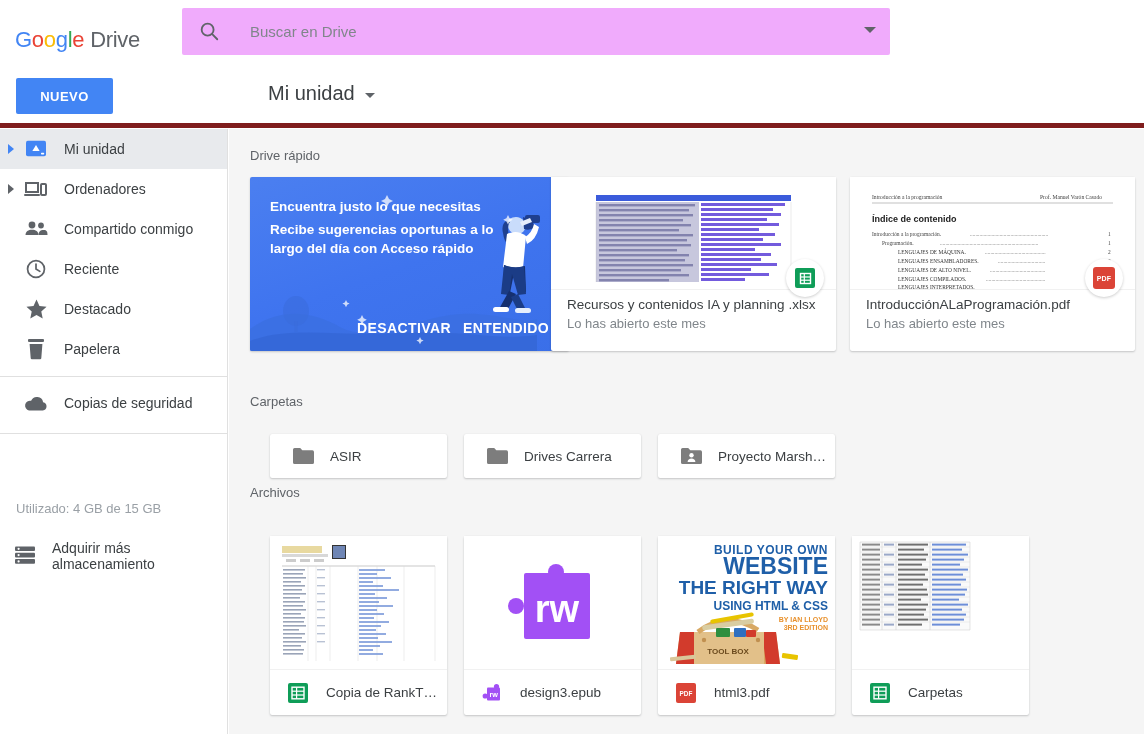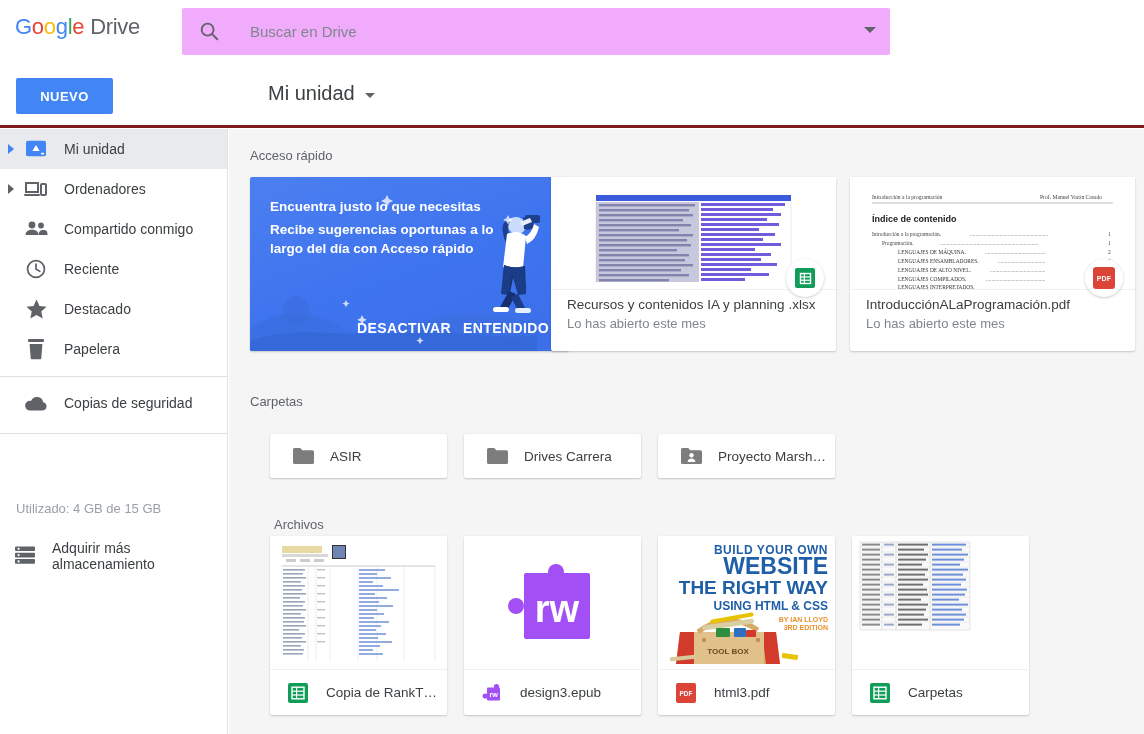--- a/index.html
+++ b/index.html
@@ -11,21 +11,21 @@
     font-family: "Liberation Sans", sans-serif;
     -webkit-font-smoothing: antialiased;
   }
 
   
   .topbar {
     position: absolute; top: 0; left: 0; width: 1144px; height: 64px;
     background: #fff;
   }
   .logo {
-    position: absolute; left: 15px; top: 14px;
+    position: absolute; left: 15px; top: 27px;
     font-size: 22px; letter-spacing: -0.3px; white-space: nowrap;
   }
   .logo .g1 { color: #4285f4; }
   .logo .o1 { color: #ea4335; }
   .logo .o2 { color: #fbbc05; }
   .logo .g2 { color: #4285f4; }
   .logo .l1 { color: #34a853; }
   .logo .e1 { color: #ea4335; }
   .logo .drive { color: #5f6368; margin-left: 6px; font-size: 22px; }
 
@@ -50,21 +50,21 @@
     width: 0; height: 0;
     border-left: 6px solid transparent;
     border-right: 6px solid transparent;
     border-top: 6px solid #5f6368;
     cursor: pointer;
   }
 
   
   .subbar {
     position: absolute; top: 64px; left: 0; width: 1144px; height: 64px;
-    background: #fff; border-bottom: 3px solid #7f1d1d;
+    background: #fff; border-bottom: 5px solid #7f1d1d;
   }
   .new-button {
     position: absolute; left: 16px; top: 14px;
     width: 97px; height: 36px;
     background: #4285f4; border: none; border-radius: 2px;
     color: #fff; font-family: "Liberation Sans", sans-serif;
     font-size: 13px; font-weight: bold; letter-spacing: 0.5px;
     cursor: pointer;
   }
   .crumb {
@@ -342,21 +342,21 @@
         <circle cx="4.6" cy="10.1" r="1.1" fill="#fff"></circle>
         <circle cx="4.6" cy="16.4" r="1.1" fill="#fff"></circle>
       </svg>
     </span>
     <span class="bs-label">Adquirir más almacenamiento</span>
   </div>
 </div>
 
 <div class="content">
 
-  <div class="section-label" style="left:21px; top:19px;">Acceso rápido</div>
+  <div class="section-label" style="left:21px; top:19px;">Drive rápido</div>
 
   <div class="promo">
     <svg style="position:absolute;left:0;bottom:0;width:287px;height:70px" viewBox="0 0 287 70" preserveAspectRatio="none">
       <path d="M0 48 C30 26, 62 30, 90 46 C120 62, 160 40, 200 34 C240 28, 270 44, 287 38 L287 70 L0 70 Z" fill="#3b6fe0" opacity=".75"></path>
       <path d="M0 60 C40 44, 90 56, 150 52 C210 48, 250 60, 287 54 L287 70 L0 70 Z" fill="#3467d6" opacity=".8"></path>
     </svg>
     <svg style="position:absolute;left:28px;bottom:18px;width:36px;height:40px" viewBox="0 0 36 40">
       <ellipse cx="18" cy="18" rx="13" ry="15" fill="#3a6ddc" opacity=".6"></ellipse>
       <rect x="16.5" y="28" width="3" height="11" fill="#3a6ddc" opacity=".6"></rect>
     </svg>
@@ -515,21 +515,21 @@
     <span class="folder-icon">
       <svg width="22" height="18" viewBox="0 0 22 18" fill="#7d7d7d">
         <path d="M1 2.6a1.6 1.6 0 0 1 1.6 -1.6h5.6l2.1 2.3h10.1a1.6 1.6 0 0 1 1.6 1.6v10.5a1.6 1.6 0 0 1 -1.6 1.6H2.6A1.6 1.6 0 0 1 1 15.4z"></path>
         <circle cx="11.5" cy="8.3" r="2.2" fill="#fff"></circle>
         <path d="M7.6 15c0-2.4 1.8-3.6 3.9-3.6s3.9 1.2 3.9 3.6z" fill="#fff"></path>
       </svg>
     </span>
     <span class="folder-name">Proyecto Marsh…</span>
   </div>
 
-  <div class="section-label" style="left:21px; top:388px;margin-left:24px;">Archivos</div>
+  <div class="section-label" style="left:21px; top:356px;">Archivos</div>
 
   <div class="card" style="left:41px; top:407px; width:177px; height:179px;">
     <div class="fc-thumb">
       <svg width="177" height="133" viewBox="0 0 177 133">
         <rect x="0" y="0" width="177" height="133" fill="#fff"></rect>
         <rect x="12" y="10" width="40" height="7" fill="#e8d9a0"></rect>
         <rect x="12" y="18" width="46" height="3" fill="#d8d8d8"></rect>
         <rect x="16" y="23" width="10" height="3" fill="#ccc"></rect>
         <rect x="30" y="23" width="10" height="3" fill="#ccc"></rect>
         <rect x="44" y="23" width="10" height="3" fill="#ccc"></rect>

